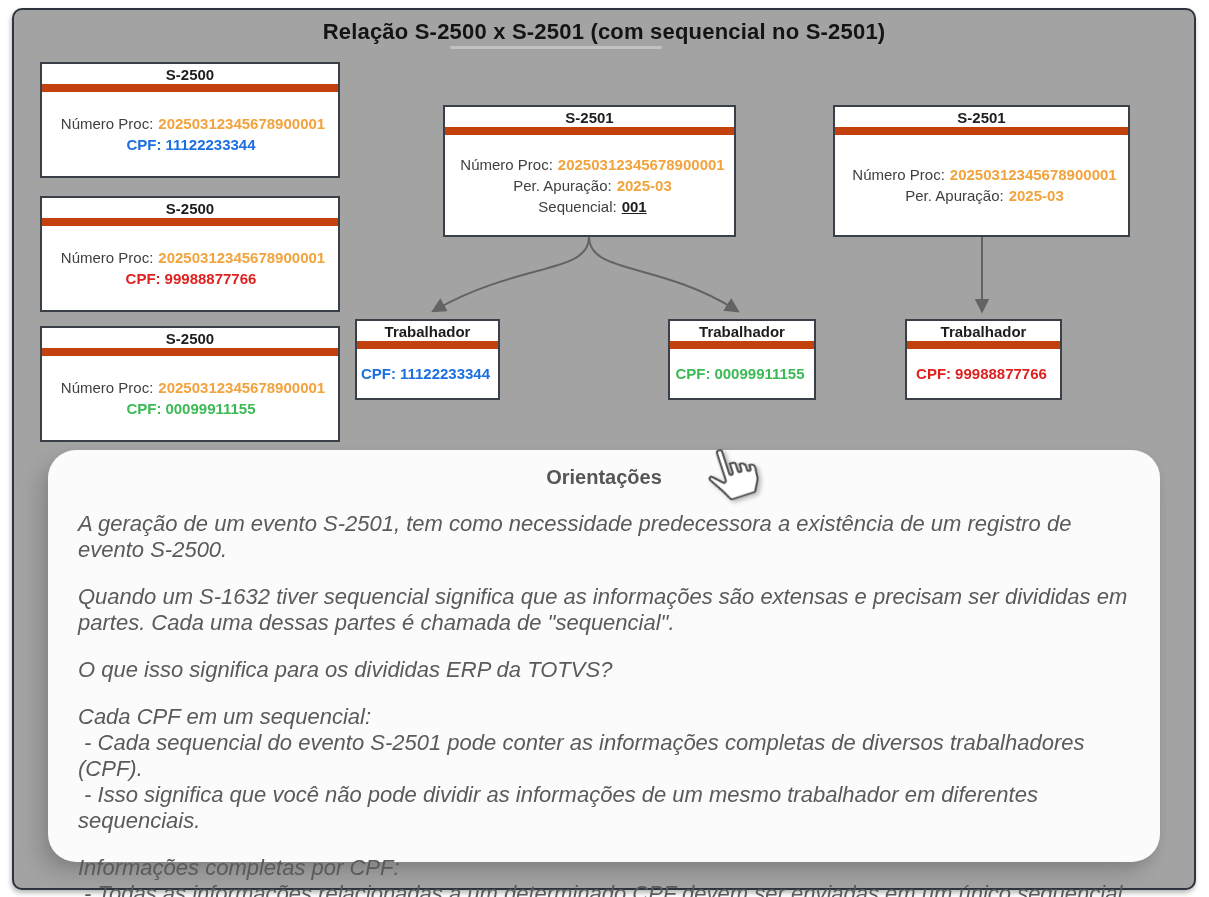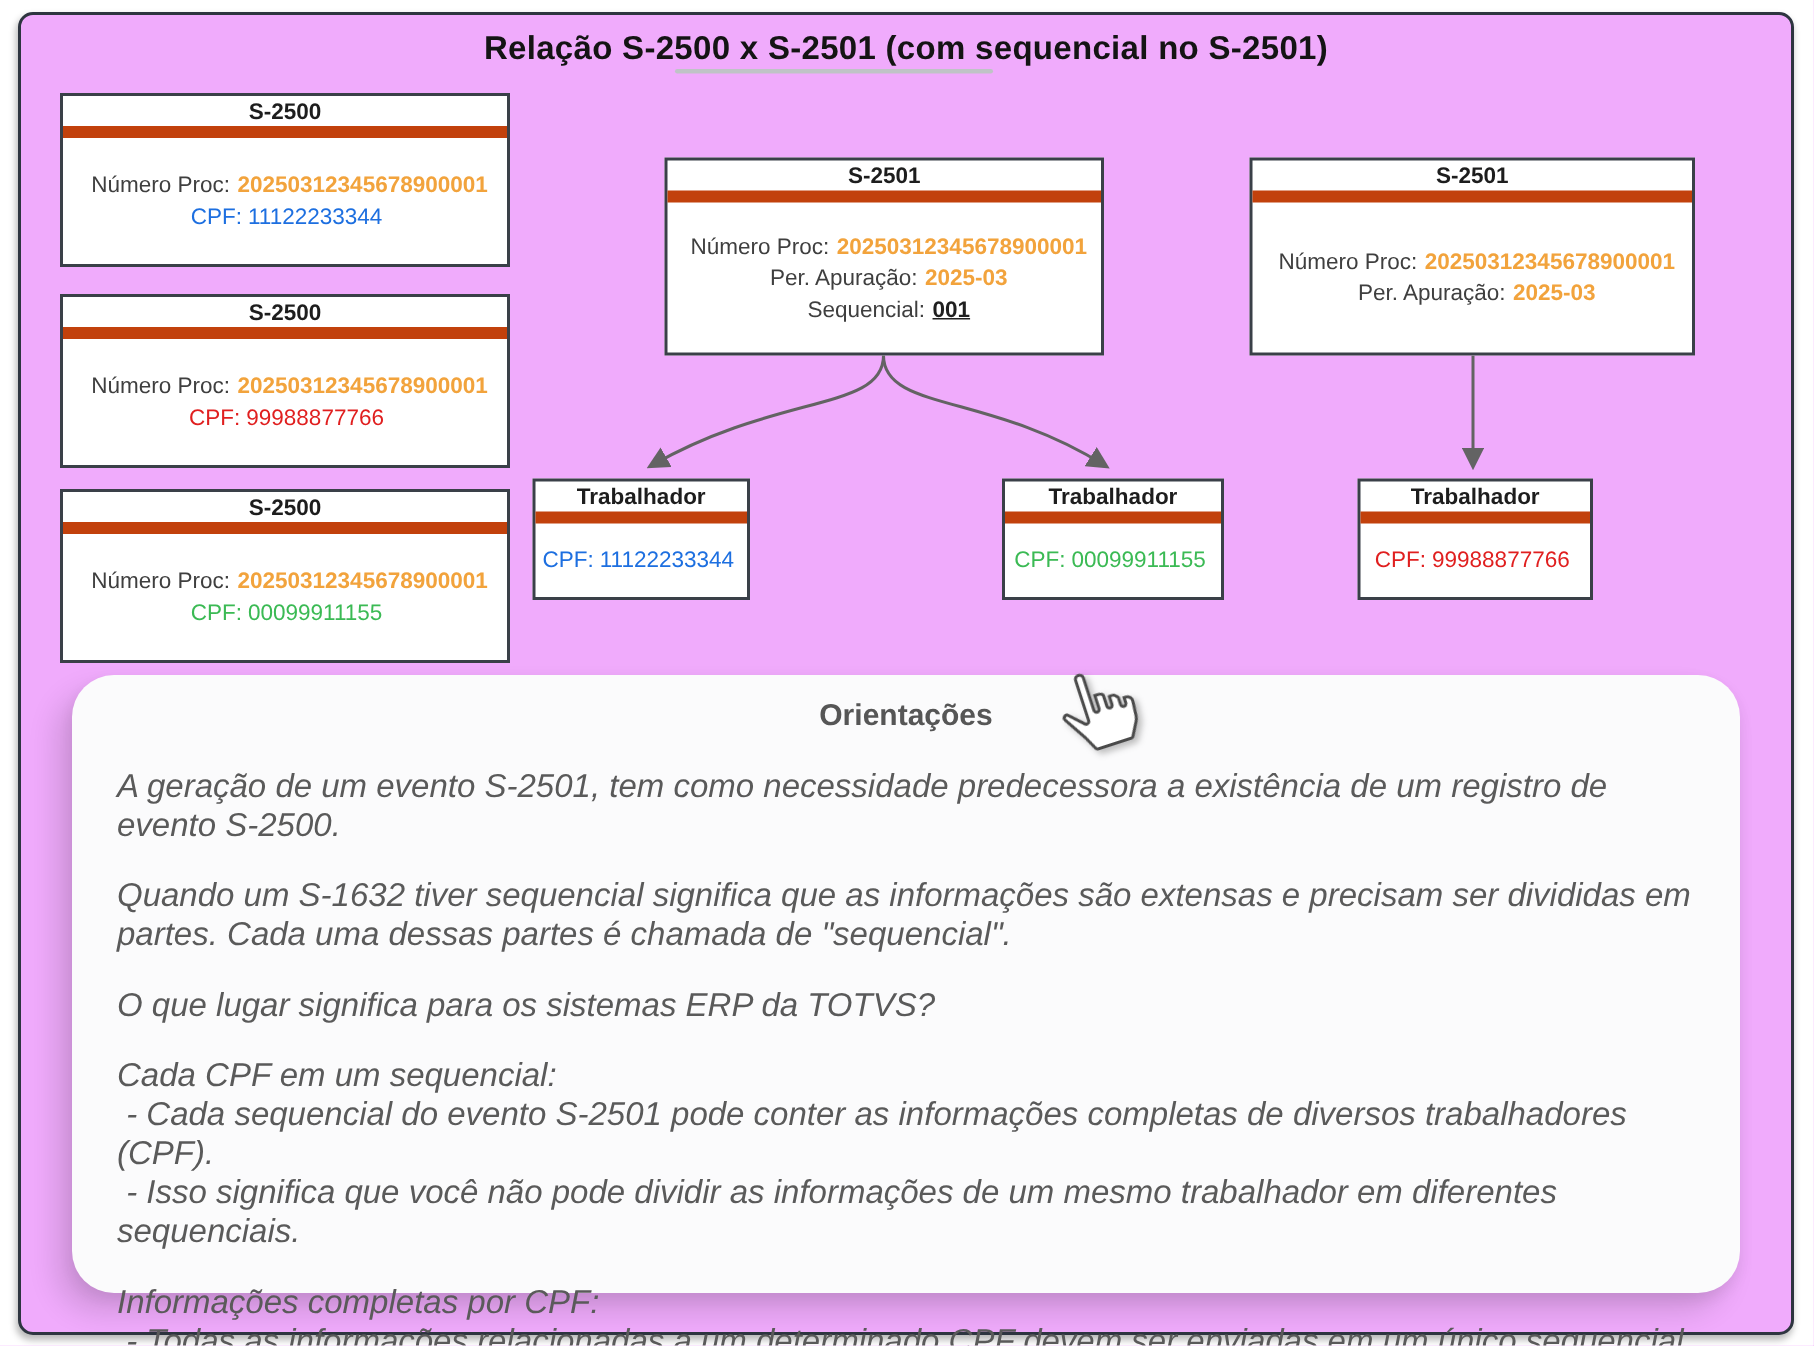--- a/index.html
+++ b/index.html
@@ -1,21 +1,21 @@
 <!DOCTYPE html>
 <html><head>
 <meta charset="utf-8">
 <style>
   html,body{margin:0;padding:0;background:#fff;}
   body{width:1209px;height:897px;position:relative;font-family:"Liberation Sans",sans-serif;}
 
   .frame{
     position:absolute;left:12px;top:8px;width:1184px;height:882px;
     box-sizing:border-box;border:2px solid #2e3540;border-radius:10px;
-    background:#f0abfc;box-shadow:-1px 3px 5px rgba(0,0,0,.28);
+    background:#a3a3a3;box-shadow:-1px 3px 5px rgba(0,0,0,.28);
   }
   .title{
     position:absolute;left:0;top:8px;width:100%;text-align:center;
     font-size:22px;font-weight:bold;color:#141414;line-height:28px;letter-spacing:.2px;
   }
   .title-underline{
     position:absolute;left:436px;top:36px;width:212px;height:3px;
     background:#bfc3c6;border-radius:2px;
   }
 
@@ -27,21 +27,21 @@
     display:flex;align-items:center;justify-content:center;
     font-weight:bold;font-size:15px;color:#1d1d1d;
   }
   .node-body{
     position:absolute;top:28px;left:0;right:0;bottom:0;
     display:flex;flex-direction:column;justify-content:center;
     padding-left:12px;padding-right:6px;font-size:15px;color:#3f3f3f;line-height:21px;text-align:center;
   }
   .lbl{margin-right:5px;}
   .val{font-weight:bold;}
-  .cpf-line{font-weight:normal;}
+  .cpf-line{font-weight:bold;}
   .cpf-line span{margin-right:4px;}
   .trab .node-body{align-items:center;padding-left:4px;padding-right:4px;}
   .trab .node-body .cpf-line{font-size:15px;}
 
   .connectors{position:absolute;left:0;top:0;pointer-events:none;}
 
   .panel{
     position:absolute;left:34px;top:440px;width:1112px;height:412px;box-sizing:border-box;
     background:#fbfbfc;border-radius:28px;
     box-shadow:-10px 12px 20px rgba(0,0,0,.14),0 4px 10px rgba(0,0,0,.07);
@@ -167,21 +167,21 @@
       <div class="cpf-line" style="color: rgb(224, 31, 31);">
         <span>CPF:</span><span>99988877766</span>
       </div>
     </div>
   </div>
 
   <div class="panel">
     <div class="panel-title">Orientações</div>
     <p>A geração de um evento S-2501, tem como necessidade predecessora a existência de um registro de evento S-2500.</p>
     <p>Quando um S-1632 tiver sequencial significa que as informações são extensas e precisam ser divididas em partes. Cada uma dessas partes é chamada de "sequencial".</p>
-    <p>O que lugar significa para os sistemas ERP da TOTVS?</p>
+    <p>O que isso significa para os divididas ERP da TOTVS?</p>
     <p>Cada CPF em um sequencial:
 &nbsp;- Cada sequencial do evento S-2501 pode conter as informações completas de diversos trabalhadores (CPF).
 &nbsp;- Isso significa que você não pode dividir as informações de um mesmo trabalhador em diferentes sequenciais.</p>
     <p>Informações completas por CPF:
 &nbsp;- Todas as informações relacionadas a um determinado CPF devem ser enviadas em um único sequencial.
 &nbsp;- Em outras palavras, todas as informações de um trabalhador devem estar juntas em um só lugar não sendo possível dividí-las entre sequenciais.</p>
   </div>
 
   <svg class="hand-icon" viewBox="0 0 16 16">
     <path fill="#ffffff" stroke="#4a4a4a" stroke-width="0.55" d="M6.75 1a.75.75 0 0 1 .75.75V8a.5.5 0 0 0 1 0V5.467l.086-.004c.317-.012.637-.008.816.027.134.027.294.096.448.182.077.042.15.147.15.314V8a.5.5 0 1 0 1 0V6.435l.106-.01c.316-.024.584-.01.708.04.118.046.3.207.486.43.081.096.15.19.2.259V8.5a.5.5 0 0 0 1 0v-1h.342a1 1 0 0 1 .995 1.1l-.271 2.715a2.5 2.5 0 0 1-.317.991l-1.395 2.442a.5.5 0 0 1-.434.252H6.118a.5.5 0 0 1-.447-.276l-1.232-2.465-2.512-4.185a.517.517 0 0 1 .809-.631l2.41 2.41A.5.5 0 0 0 6 9.5V1.75A.75.75 0 0 1 6.75 1z"></path>

